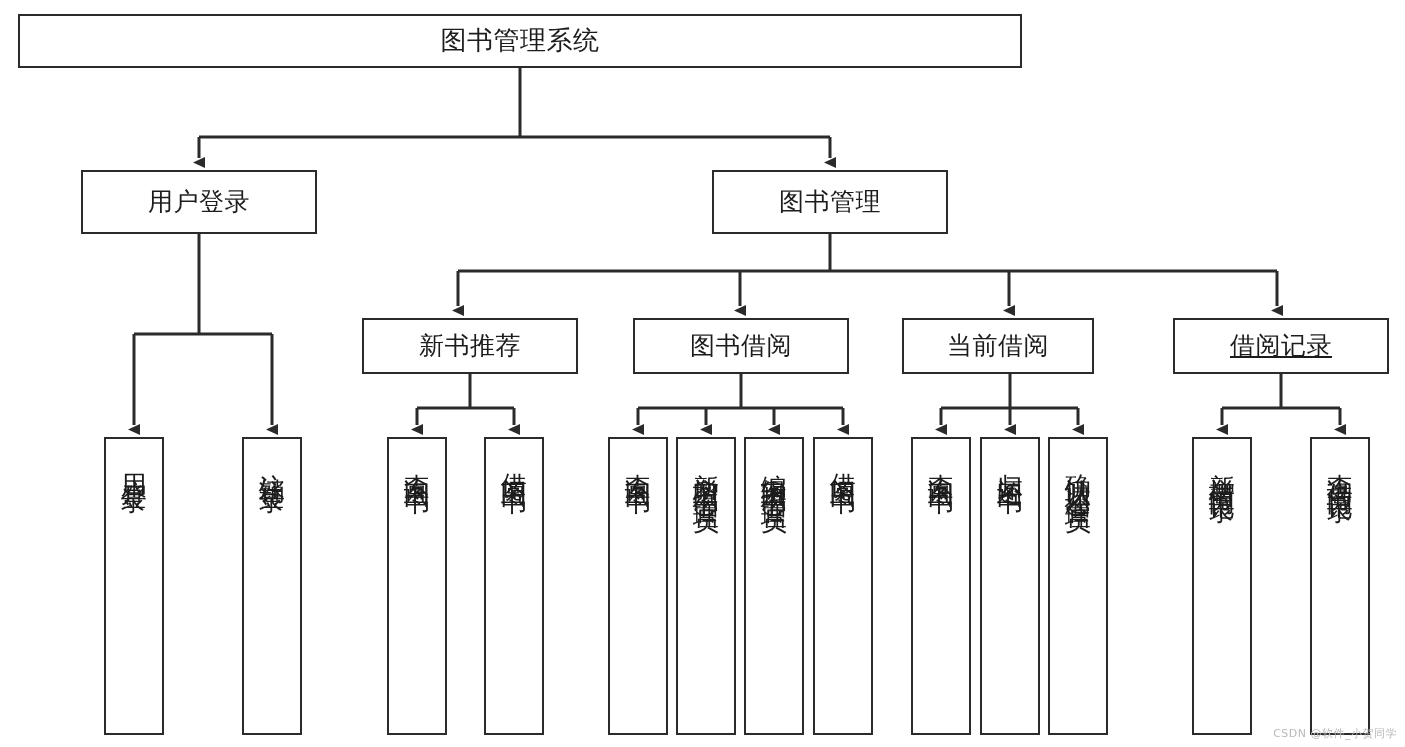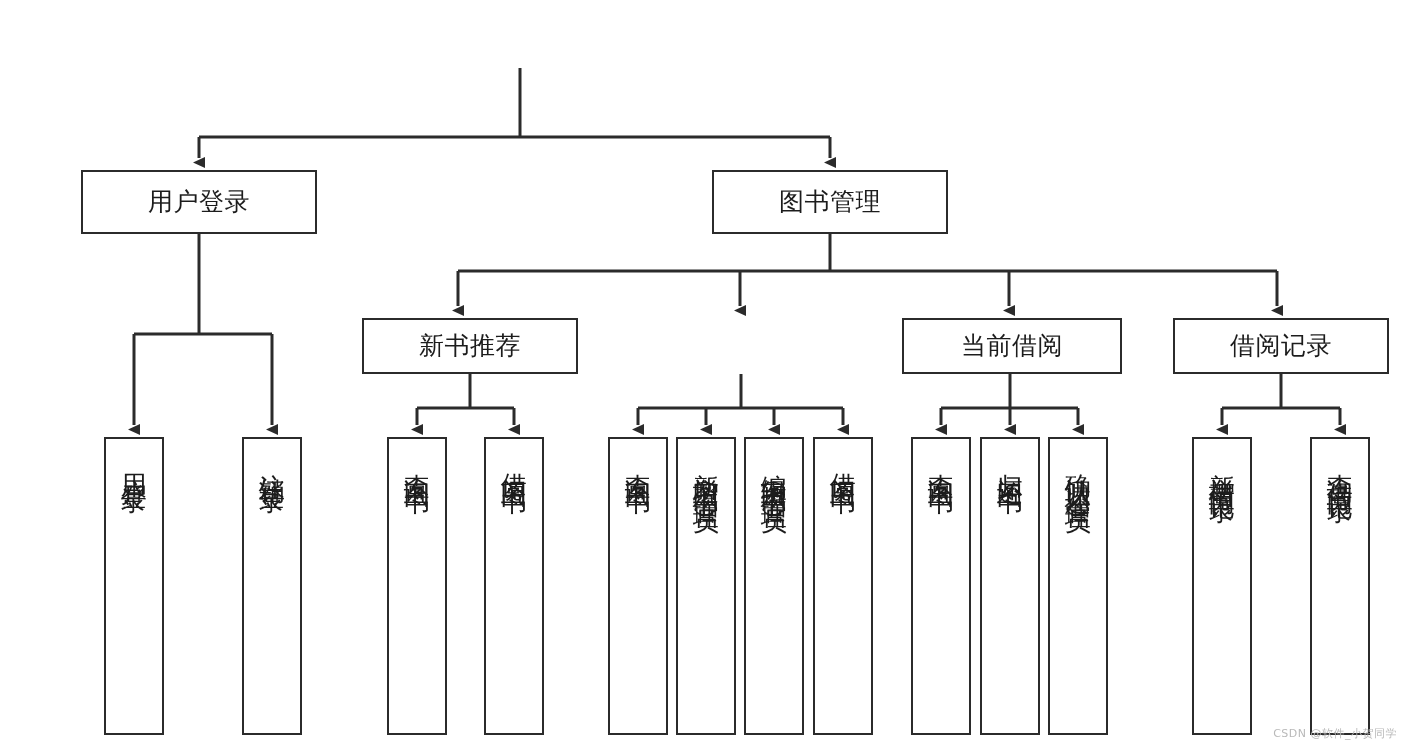--- a/index.html
+++ b/index.html
@@ -120,35 +120,41 @@
       <path d="M1010,408 L1010,425" marker-end="url(#arrow)"></path>
       <path d="M1078,408 L1078,425" marker-end="url(#arrow)"></path>
 
       <path d="M1281,374 L1281,408"></path>
       <path d="M1222,408 L1340,408"></path>
       <path d="M1222,408 L1222,425" marker-end="url(#arrow)"></path>
       <path d="M1340,408 L1340,425" marker-end="url(#arrow)"></path>
     </g>
   </svg>
 
+  <div class="node horiz root" style="left:18px; top:14px; width:1004px; height:54px;">
+    <span class="label">图书管理系统</span>
+  </div>
 
   <div class="node horiz" style="left:81px; top:170px; width:236px; height:64px;">
     <span class="label">用户登录</span>
   </div>
   <div class="node horiz" style="left:362px; top:318px; width:216px; height:56px;">
     <span class="label">新书推荐</span>
   </div>
 
   <div class="node horiz" style="left:712px; top:170px; width:236px; height:64px;">
     <span class="label">图书管理</span>
   </div>
-  <div class="node horiz" style="left:902px; top:318px; width:220px; height:56px;">
+  <div class="node horiz" style="left:633px; top:318px; width:216px; height:56px;">
+    <span class="label">图书借阅</span>
+  </div>
+  <div class="node horiz" style="left:902px; top:318px; width:192px; height:56px;">
     <span class="label">当前借阅</span>
   </div>
-  <div class="node horiz" style="left:1173px; top:318px; width:216px; height:56px;">
+  <div class="node horiz" style="left:1173px; top:318px; width:216px; height:56px;text-decoration:underline;">
     <span class="label">借阅记录</span>
   </div>
 
   <div class="node vert" style="left:104px; top:437px; width:60px; height:298px;">
     <span class="label">用户登录</span>
   </div>
   <div class="node vert" style="left:242px; top:437px; width:60px; height:298px;">
     <span class="label">注销登录</span>
   </div>
 

